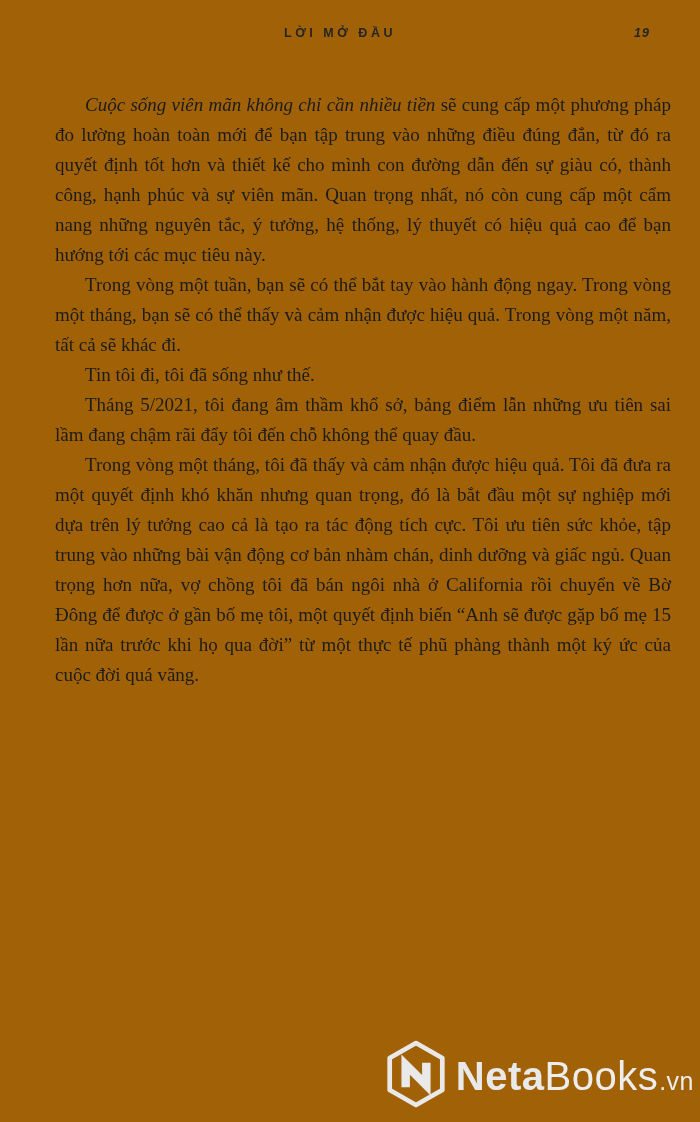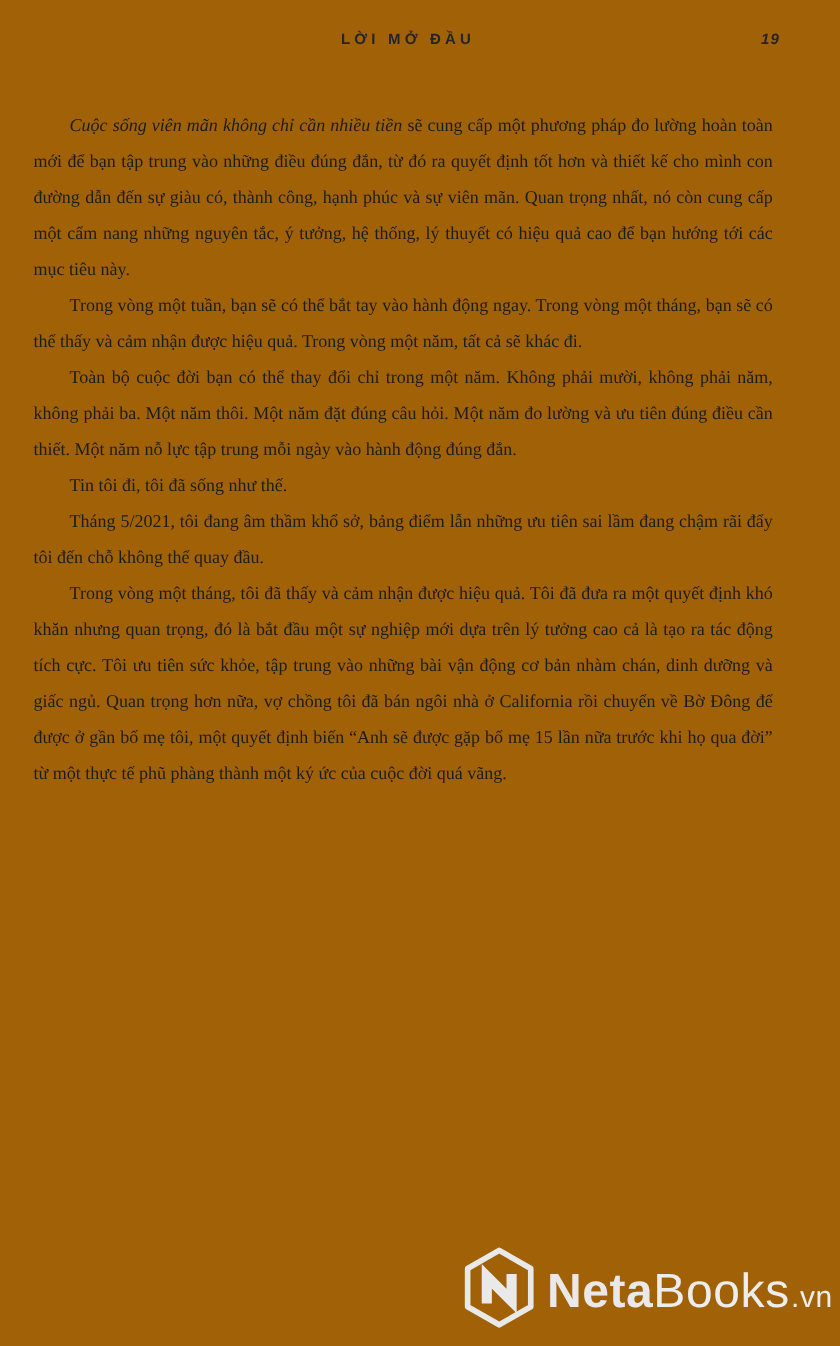--- a/index.html
+++ b/index.html
@@ -33,23 +33,23 @@
     position: absolute;
     right: 2px;
     top: 0;
     letter-spacing: 1px;
     font-weight: 600;
     font-style: italic;
   }
   .content {
     position: absolute;
     top: 90px;
-    left: 28px;
+    left: 55px;
     width: 616px;
-    font-size: 15px;
+    font-size: 19px;
     line-height: 30px;
     text-align: justify;
     text-justify: inter-word;
   }
   .content p {
     margin: 0;
     text-indent: 30px;
   }
   .lead-italic { font-style: italic; }
   .watermark {
@@ -84,21 +84,20 @@
   <div class="running-header">
     <div class="header-title">LỜI MỞ ĐẦU</div>
     <div class="page-number">19</div>
   </div>
 
   <div class="content">
     <p>
       <em class="lead-italic">Cuộc sống viên mãn không chỉ cần nhiều tiền</em><span> sẽ cung cấp một phương pháp đo lường hoàn toàn mới để bạn tập trung vào những điều đúng đắn, từ đó ra quyết định tốt hơn và thiết kế cho mình con đường dẫn đến sự giàu có, thành công, hạnh phúc và sự viên mãn. Quan trọng nhất, nó còn cung cấp một cẩm nang những nguyên tắc, ý tưởng, hệ thống, lý thuyết có hiệu quả cao để bạn hướng tới các mục tiêu này.</span>
     </p>
     <p>Trong vòng một tuần, bạn sẽ có thể bắt tay vào hành động ngay. Trong vòng một tháng, bạn sẽ có thể thấy và cảm nhận được hiệu quả. Trong vòng một năm, tất cả sẽ khác đi.</p>
-    <p>Toàn bộ cuộc đời bạn có thể thay đổi chỉ trong một năm. Không phải mười, không phải năm, không phải ba. Một năm thôi. Một năm đặt đúng câu hỏi. Một năm đo lường và ưu tiên đúng điều cần thiết. Một năm nỗ lực tập trung mỗi ngày vào hành động đúng đắn.</p>
     <p>Tin tôi đi, tôi đã sống như thế.</p>
     <p>Tháng 5/2021, tôi đang âm thầm khổ sở, bảng điểm lẫn những ưu tiên sai lầm đang chậm rãi đẩy tôi đến chỗ không thể quay đầu.</p>
     <p>Trong vòng một tháng, tôi đã thấy và cảm nhận được hiệu quả. Tôi đã đưa ra một quyết định khó khăn nhưng quan trọng, đó là bắt đầu một sự nghiệp mới dựa trên lý tưởng cao cả là tạo ra tác động tích cực. Tôi ưu tiên sức khỏe, tập trung vào những bài vận động cơ bản nhàm chán, dinh dưỡng và giấc ngủ. Quan trọng hơn nữa, vợ chồng tôi đã bán ngôi nhà ở California rồi chuyển về Bờ Đông để được ở gần bố mẹ tôi, một quyết định biến “Anh sẽ được gặp bố mẹ 15 lần nữa trước khi họ qua đời” từ một thực tế phũ phàng thành một ký ức của cuộc đời quá vãng.</p>
   </div>
 
   <div class="watermark">
     <span class="wm-logo">
       <svg width="62" height="68" viewBox="0 0 66 72" xmlns="http://www.w3.org/2000/svg">
         <polygon points="33,3 61,19 61,53 33,69 5,53 5,19" fill="none" stroke="#e9e9e9" stroke-width="5" stroke-linejoin="round"></polygon>
         <path d="M22,50 L22,26 L44,48 L44,24" fill="none" stroke="#e9e9e9" stroke-width="9" stroke-linejoin="miter" stroke-linecap="butt"></path>

